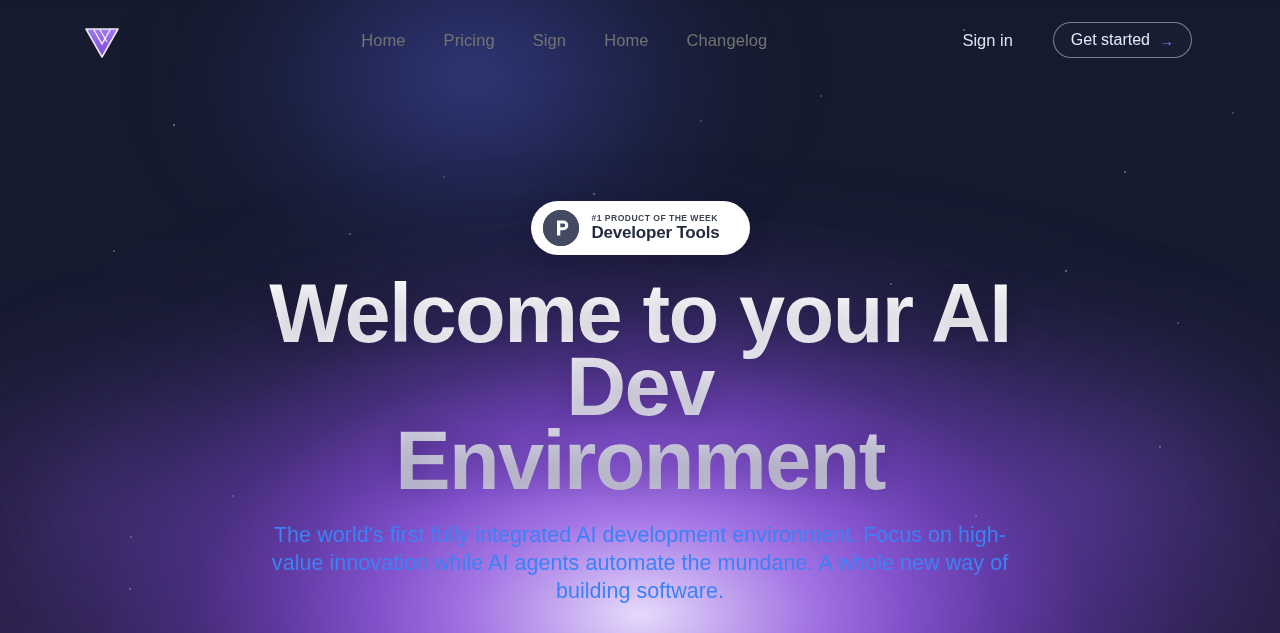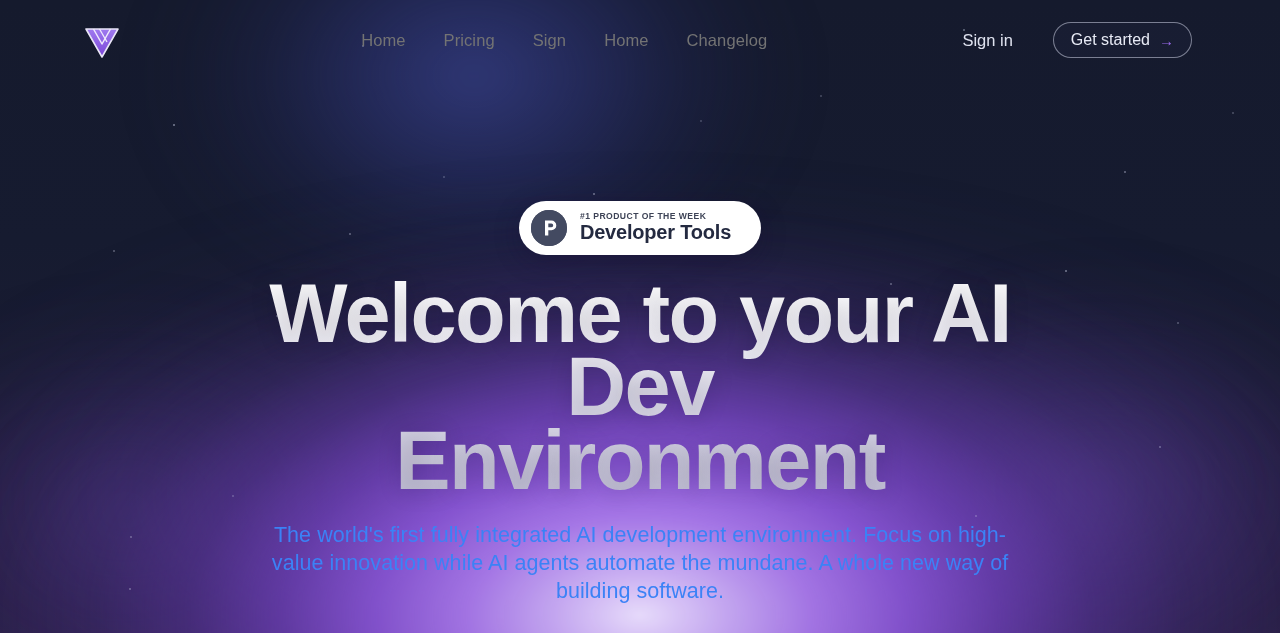--- a/index.html
+++ b/index.html
@@ -240,21 +240,21 @@
   .badge-text { display: flex; flex-direction: column; justify-content: center; gap: 1px; }
   .badge-kicker {
     font-size: 8.6px;
     font-weight: bold;
     letter-spacing: 0.45px;
     color: #3d4356;
     text-transform: uppercase;
     line-height: 1;
   }
   .badge-title {
-    font-size: 20px;
+    font-size: 17px;
     font-weight: bold;
     color: #242a40;
     letter-spacing: -0.2px;
     line-height: 1.08;
     white-space: nowrap;
   }
 
   
   .headline {
     margin-top: 22px;

